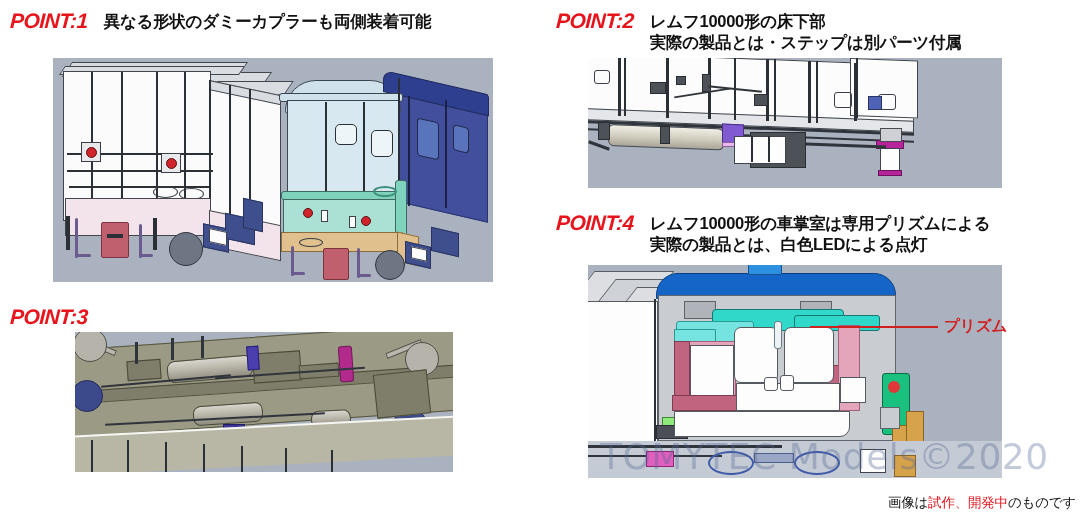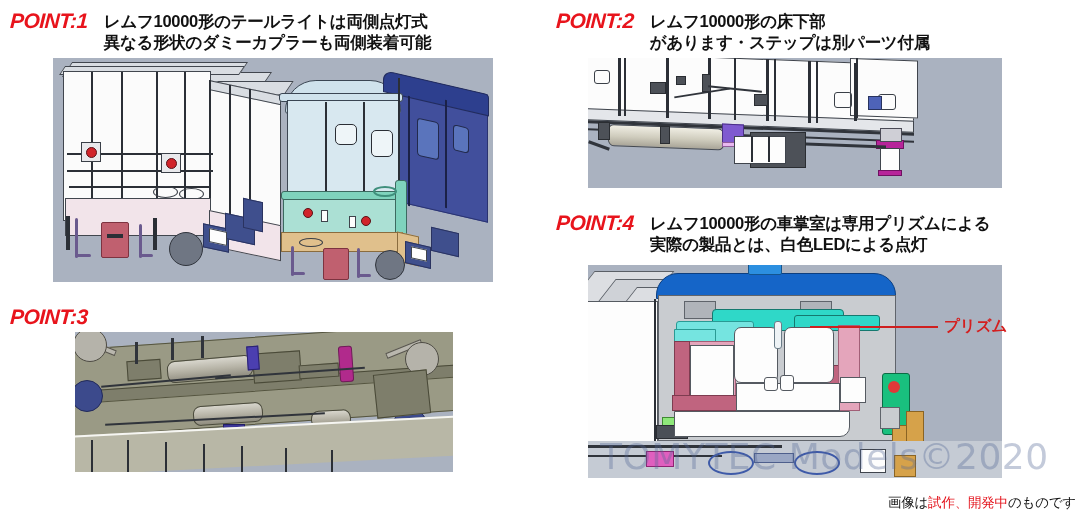--- a/index.html
+++ b/index.html
@@ -129,21 +129,20 @@
   #footer .hl { color: #e4121b; }
 </style>
 </head>
 <body>
 
 <div id="page">
 
   <div class="point-head" style="left:10px; top:10px;">
     <div class="point-tag">POINT:1</div>
     <div class="point-lines" style="margin-left:16px; margin-top:1px;">
-      <div>レムフ10000形のテールライトは両側点灯式</div>
       <div>異なる形状のダミーカプラーも両側装着可能</div>
     </div>
   </div>
 
   <div class="panel" id="p1">
     <div class="sky"></div>
 
     <div class="pc bx-roof" style="left:14px; top:4px; width:176px; height:15px; transform:skewX(-34deg);"></div>
     <div class="pc bx-roof" style="left:38px; top:14px; width:176px; height:15px; transform:skewX(-34deg);"></div>
     <div class="pc bx-roof" style="left:60px; top:23px; width:176px; height:14px; transform:skewX(-34deg);"></div>
@@ -238,21 +237,21 @@
     <div class="pc wheel" style="left:322px; top:192px; width:30px; height:30px;"></div>
     <div class="pc bluepart" style="left:352px; top:186px; width:26px; height:22px; transform:skewY(13deg);"></div>
     <div class="pc bluepart" style="left:378px; top:172px; width:28px; height:24px; transform:skewY(13deg);"></div>
     <div class="pc whitebox" style="left:358px; top:190px; width:16px; height:12px; transform:skewY(13deg);"></div>
   </div>
 
   <div class="point-head" style="left:556px; top:10px;">
     <div class="point-tag">POINT:2</div>
     <div class="point-lines" style="margin-left:16px; margin-top:1px;">
       <div>レムフ10000形の床下部</div>
-      <div>があります・ステップは別パーツ付属</div>
+      <div>実際の製品とは・ステップは別パーツ付属</div>
     </div>
   </div>
 
   <div class="panel" id="p2">
     <div class="sky"></div>
 
     <div class="pc uf-body" style="left:-4px; top:-6px; width:330px; height:60px; transform:skewY(2.2deg); transform-origin:left top;"></div>
     <div class="pc uf-sill" style="left:-4px; top:50px; width:330px; height:12px; transform:skewY(2.2deg); transform-origin:left top;"></div>
 
     <div class="pc uf-body" style="left:262px; top:0px; width:68px; height:58px; transform:skewY(2.2deg); transform-origin:left top;"></div>

